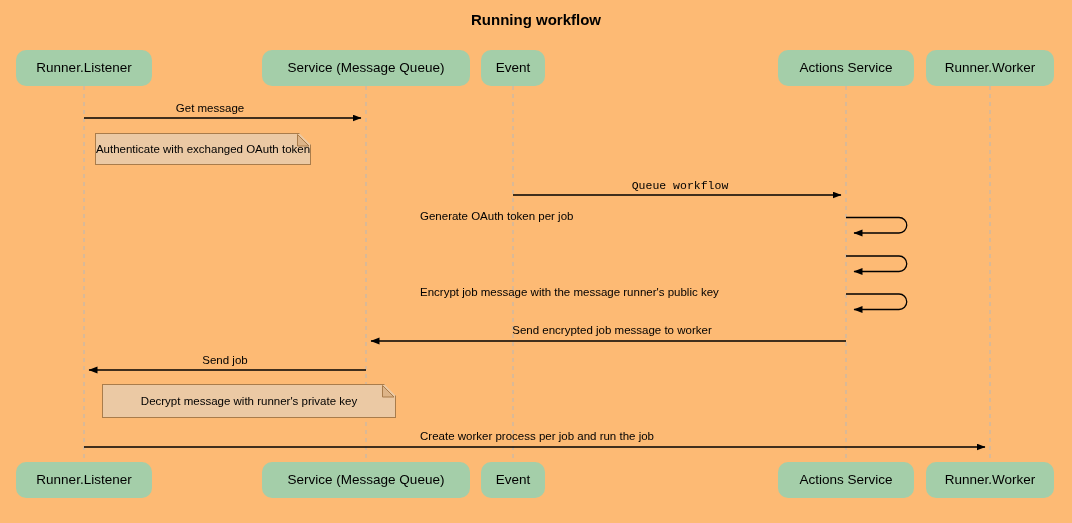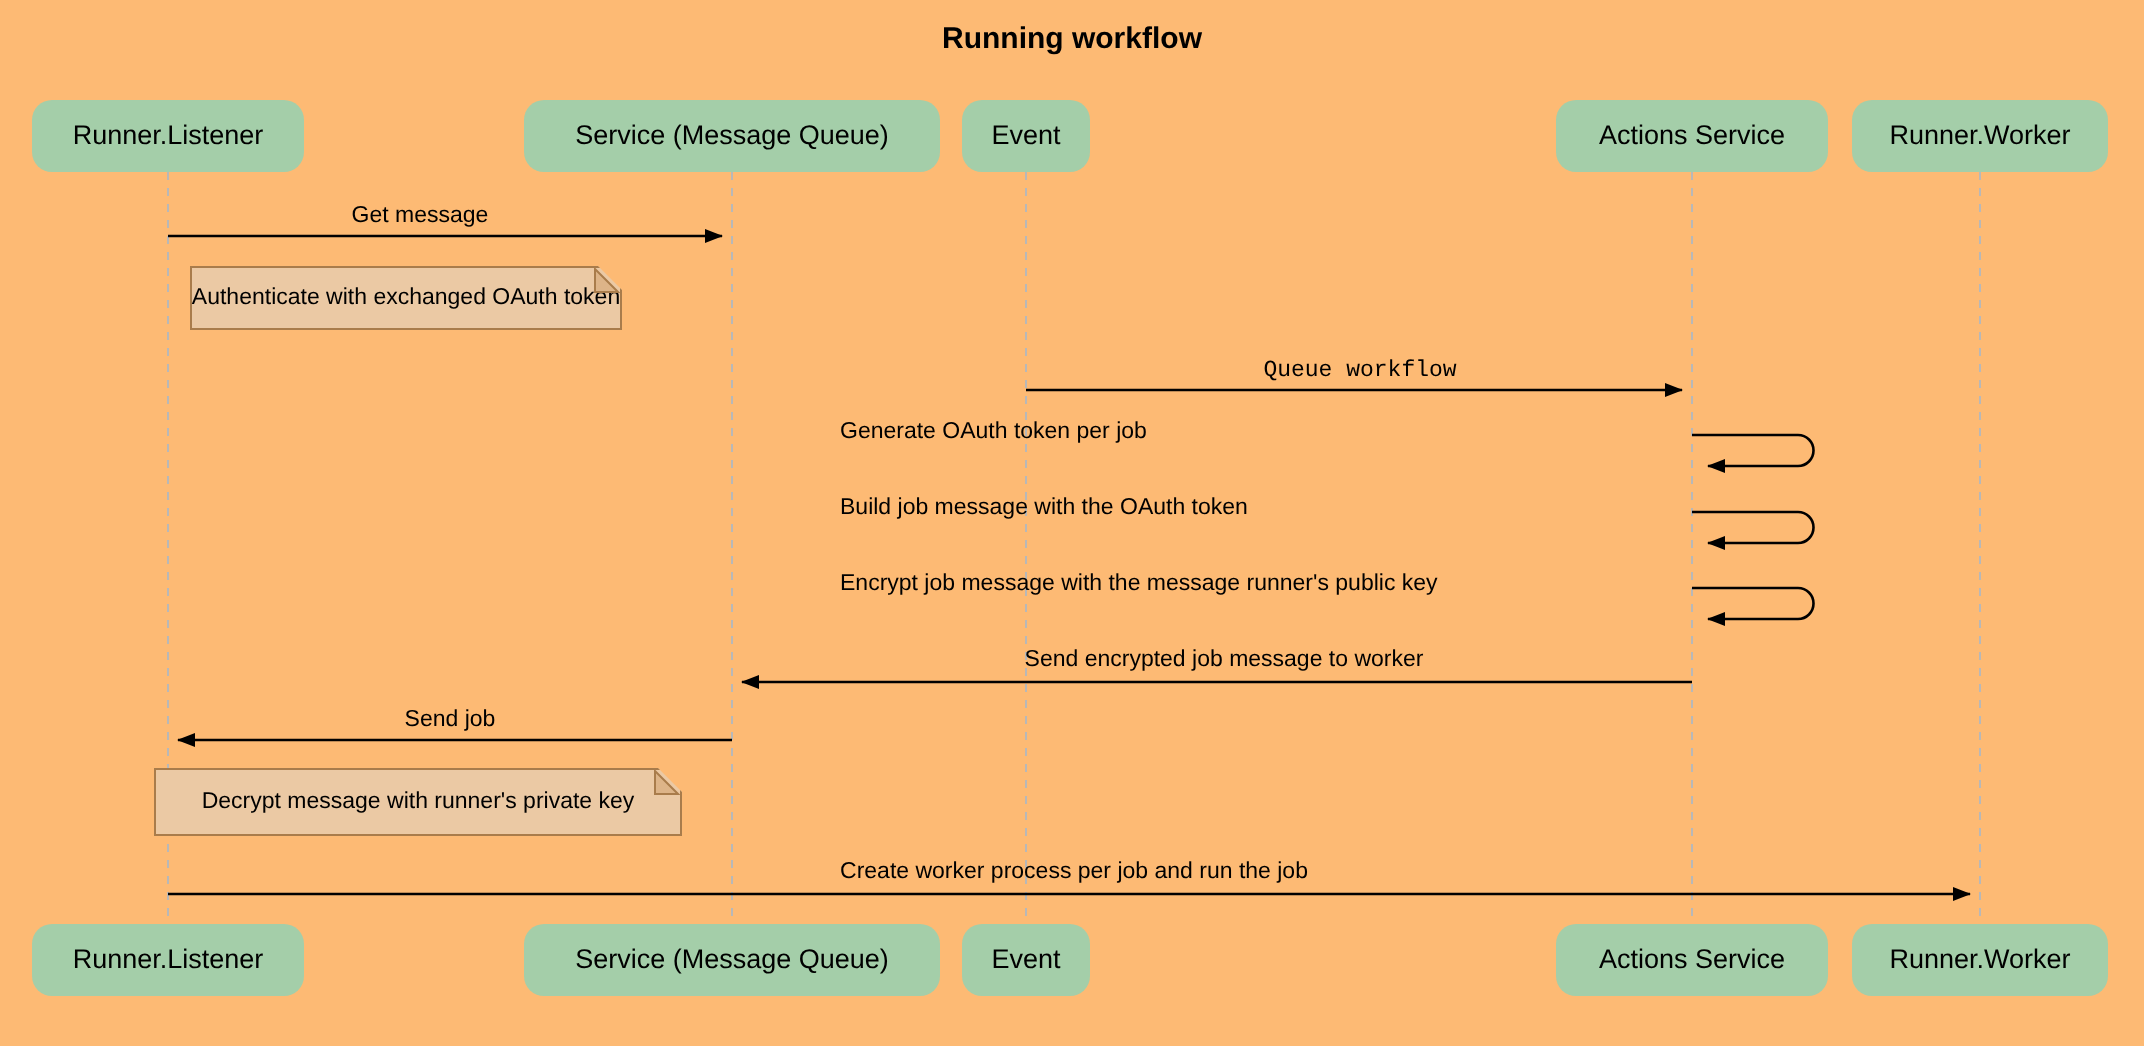--- a/index.html
+++ b/index.html
@@ -67,32 +67,31 @@
 
   <div class="participant" style="left:16px;top:462px;width:136px;">Runner.Listener</div>
   <div class="participant" style="left:262px;top:462px;width:208px;">Service (Message Queue)</div>
   <div class="participant" style="left:481px;top:462px;width:64px;">Event</div>
   <div class="participant" style="left:778px;top:462px;width:136px;">Actions Service</div>
   <div class="participant" style="left:926px;top:462px;width:128px;">Runner.Worker</div>
 
   <div class="msg-label centered" style="left:210px;top:102px;">Get message</div>
   <div class="msg-label centered" style="left:680px;top:179px;font-family:Liberation Mono, monospace;">Queue workflow</div>
   <div class="msg-label right-align" style="left:420px;width:420px;top:210px;">Generate OAuth token per job</div>
-  <div class="msg-label right-align" style="left:420px;width:420px;top:248px;">Build job message with the OAuth token</div>
   <div class="msg-label right-align" style="left:420px;width:420px;top:286px;">Encrypt job message with the message runner's public key</div>
   <div class="msg-label centered" style="left:612px;top:324px;">Send encrypted job message to worker</div>
   <div class="msg-label centered" style="left:225px;top:354px;">Send job</div>
   <div class="msg-label centered" style="left:537px;top:430px;">Create worker process per job and run the job</div>
 
   <div class="note" style="left:95px;top:133px;width:216px;height:32px;">
     <span>Authenticate with exchanged OAuth token</span>
     <svg class="note-fold" viewBox="0 0 13 13">
       <path d="M0.5,0.5 L12,12 L0.5,12 Z" fill="var(--note-fold,#DDB488)" stroke="var(--note-border,#A97C4B)" stroke-width="1"></path>
     </svg>
   </div>
-  <div class="note" style="left:77px;top:384px;width:264px;height:34px;">
+  <div class="note" style="left:102px;top:384px;width:294px;height:34px;">
     <span>Decrypt message with runner's private key</span>
     <svg class="note-fold" viewBox="0 0 13 13">
       <path d="M0.5,0.5 L12,12 L0.5,12 Z" fill="var(--note-fold,#DDB488)" stroke="var(--note-border,#A97C4B)" stroke-width="1"></path>
     </svg>
   </div>
 
 </div>
 
 </body></html>

